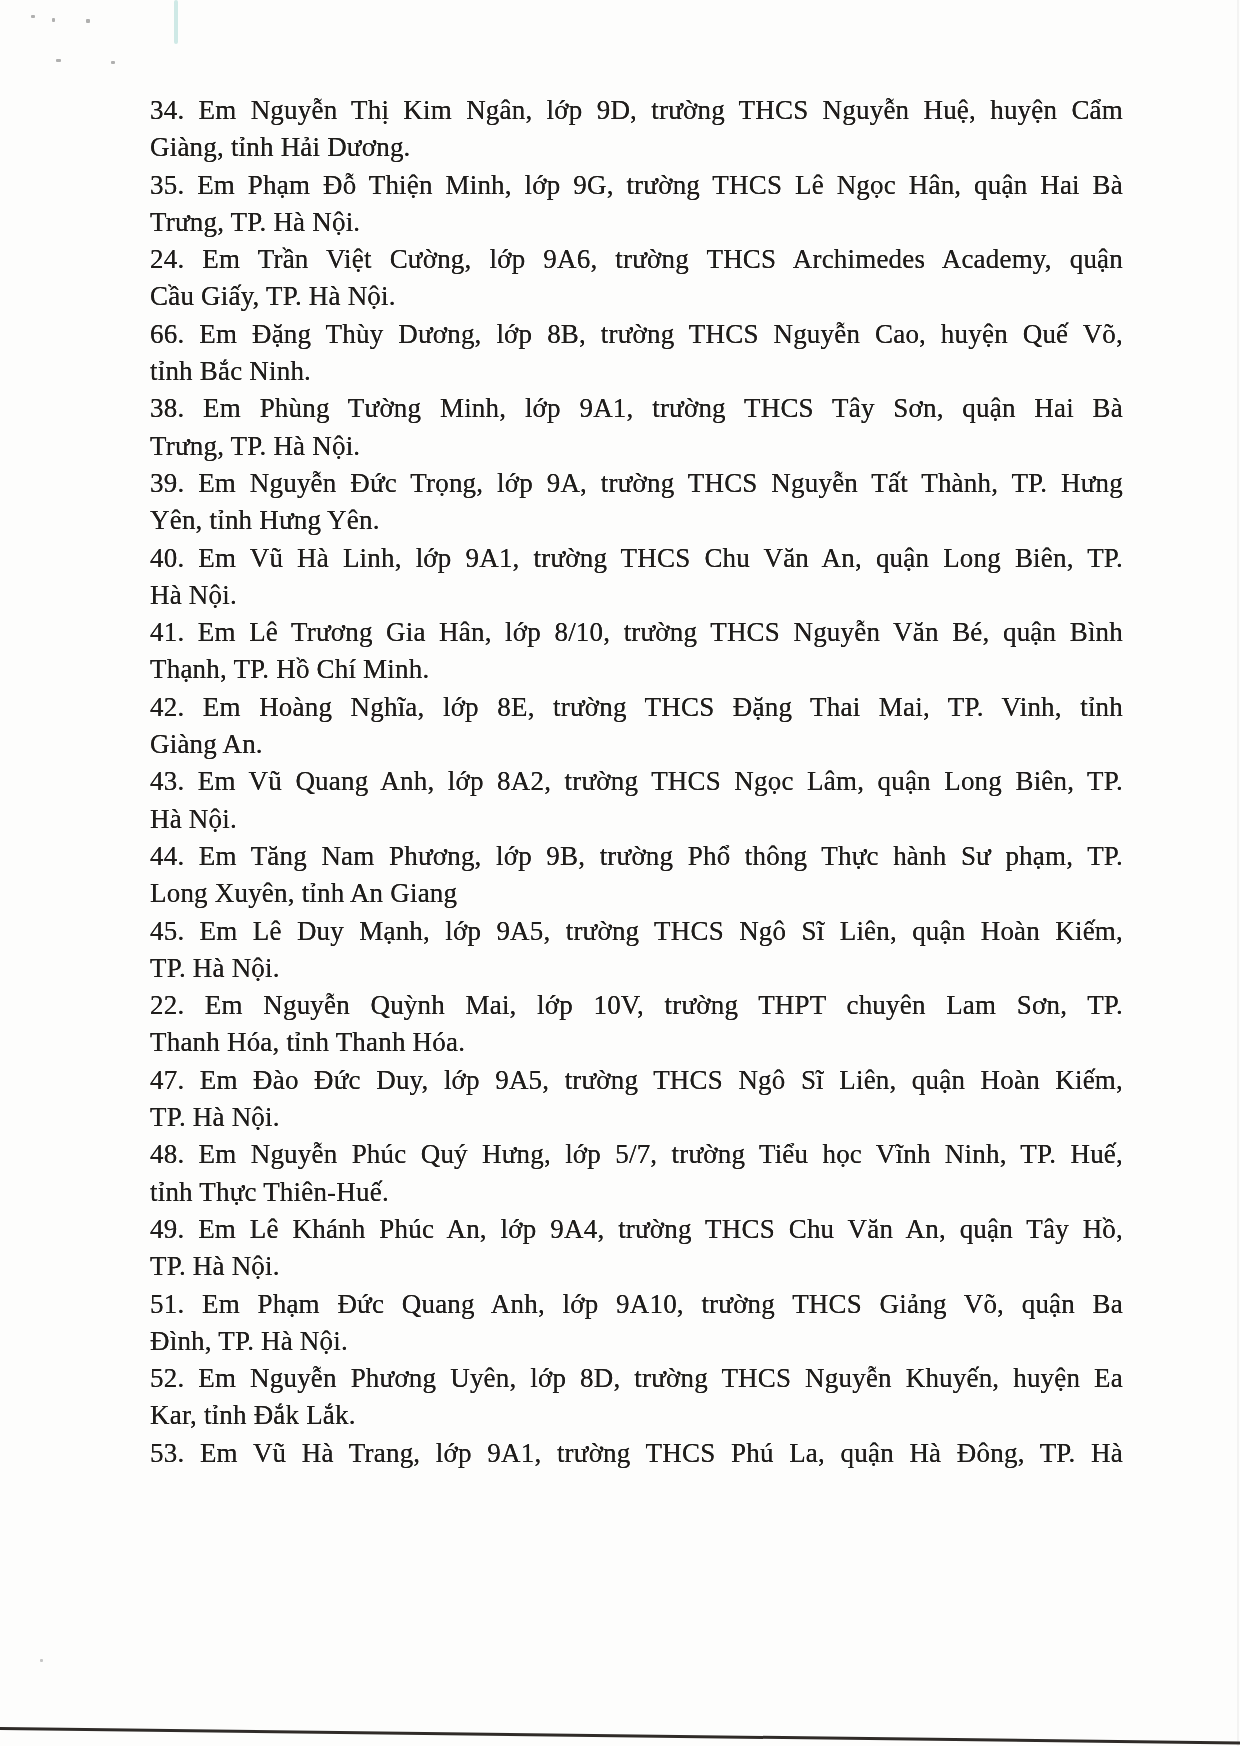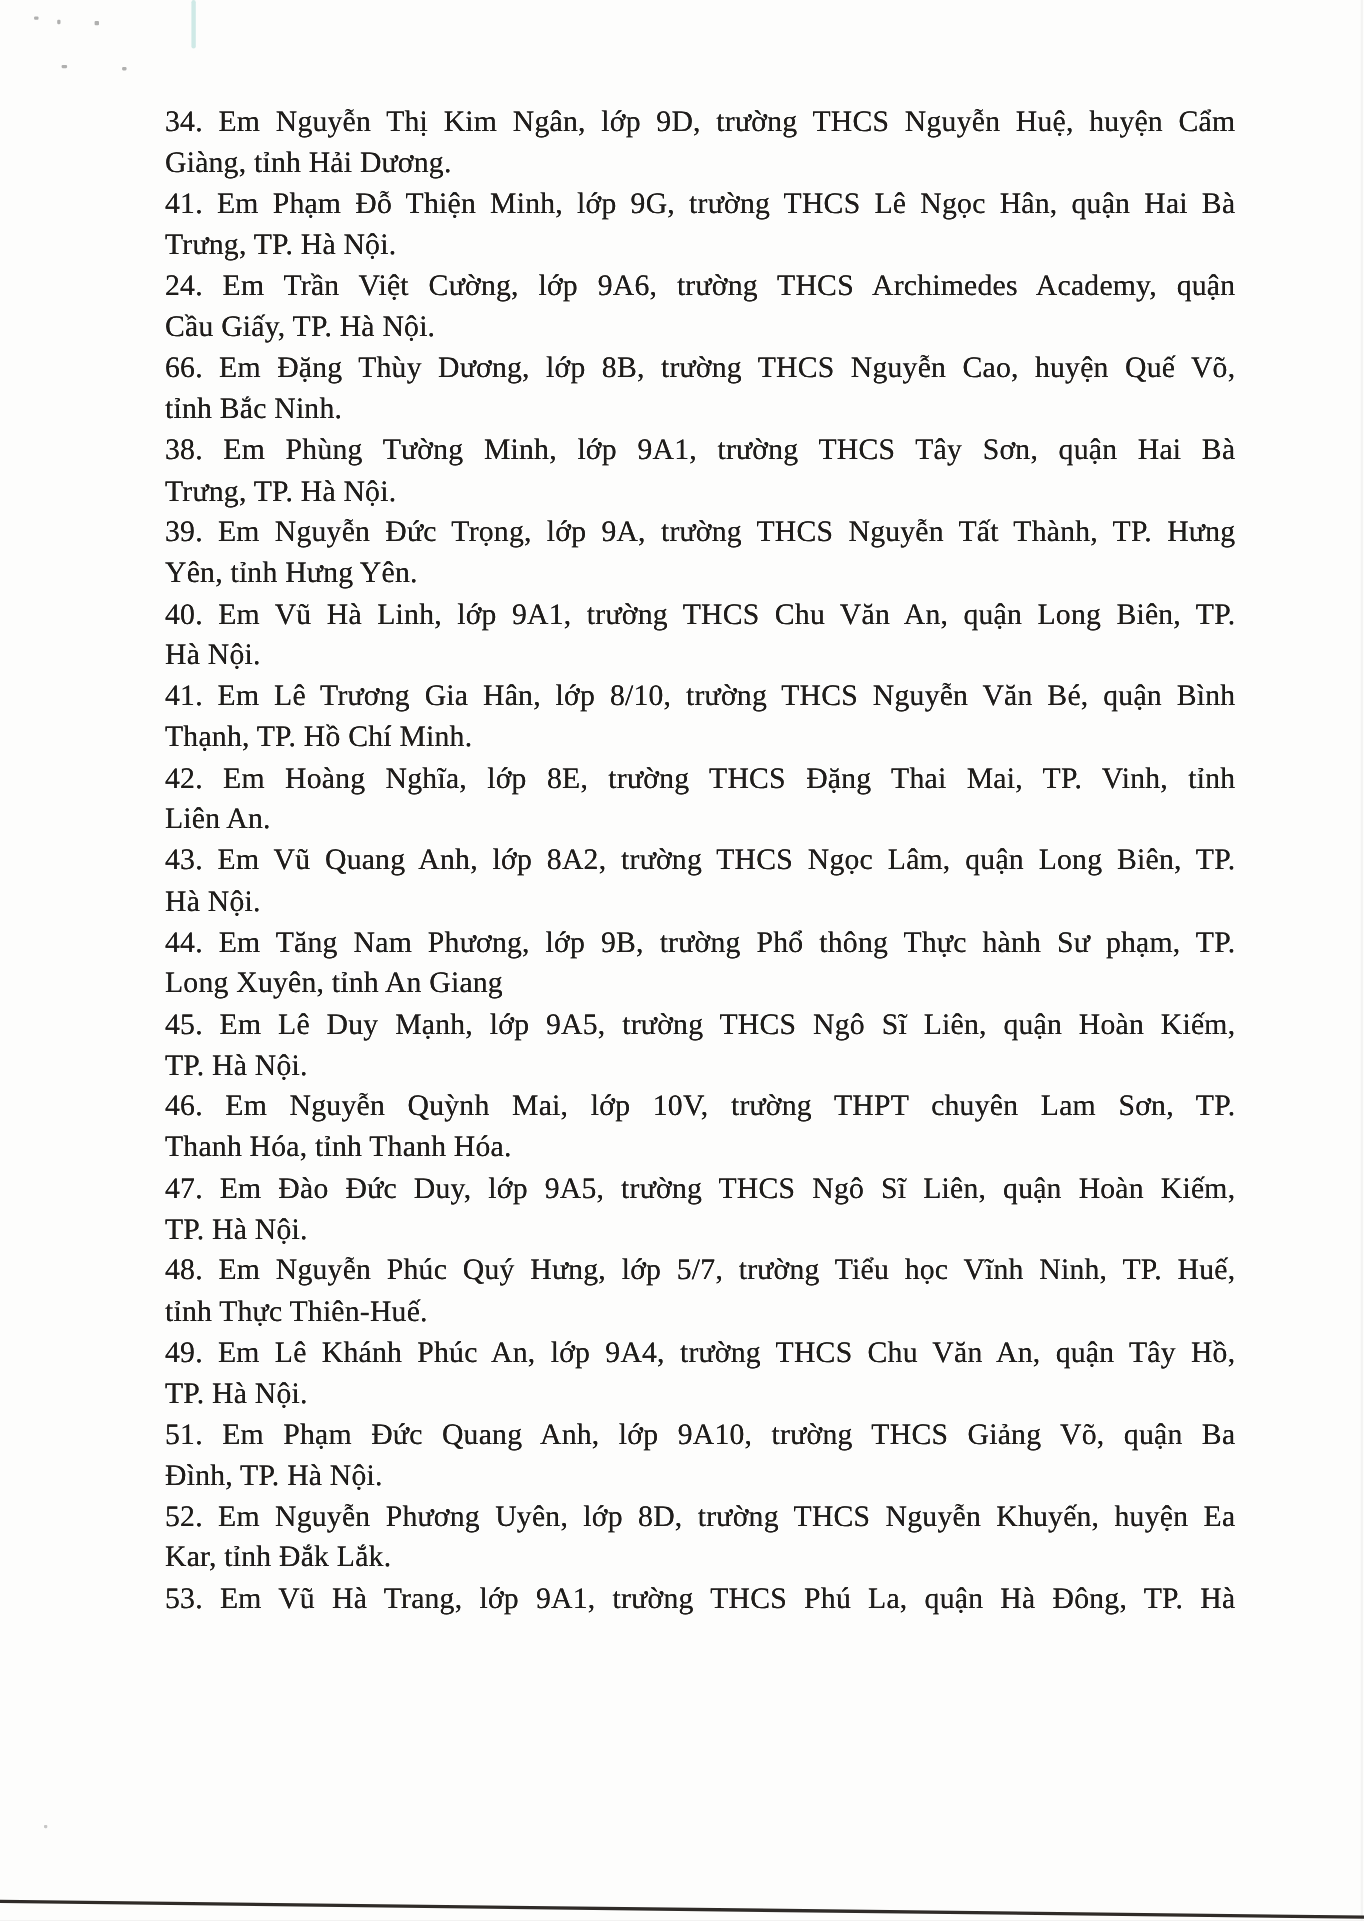--- a/index.html
+++ b/index.html
@@ -86,21 +86,21 @@
   <div class="speck" style="left:40px; top:1659px; width:3px; height:3px; opacity:.5;"></div>
   <div class="edge-right"></div>
   <div class="edge-bottom"></div>
 
   <div class="text-block">
       <div class="list-item">
         <div class="line">34. Em Nguyễn Thị Kim Ngân, lớp 9D, trường THCS Nguyễn Huệ, huyện Cẩm</div>
         <div class="line last">Giàng, tỉnh Hải Dương.</div>
       </div>
       <div class="list-item">
-        <div class="line">41. Em Phạm Đỗ Thiện Minh, lớp 9G, trường THCS Lê Ngọc Hân, quận Hai Bà</div>
+        <div class="line">35. Em Phạm Đỗ Thiện Minh, lớp 9G, trường THCS Lê Ngọc Hân, quận Hai Bà</div>
         <div class="line last">Trưng, TP. Hà Nội.</div>
       </div>
       <div class="list-item">
         <div class="line">24. Em Trần Việt Cường, lớp 9A6, trường THCS Archimedes Academy, quận</div>
         <div class="line last">Cầu Giấy, TP. Hà Nội.</div>
       </div>
       <div class="list-item">
         <div class="line">66. Em Đặng Thùy Dương, lớp 8B, trường THCS Nguyễn Cao, huyện Quế Võ,</div>
         <div class="line last">tỉnh Bắc Ninh.</div>
       </div>
@@ -115,36 +115,36 @@
       <div class="list-item">
         <div class="line">40. Em Vũ Hà Linh, lớp 9A1, trường THCS Chu Văn An, quận Long Biên, TP.</div>
         <div class="line last">Hà Nội.</div>
       </div>
       <div class="list-item">
         <div class="line">41. Em Lê Trương Gia Hân, lớp 8/10, trường THCS Nguyễn Văn Bé, quận Bình</div>
         <div class="line last">Thạnh, TP. Hồ Chí Minh.</div>
       </div>
       <div class="list-item">
         <div class="line">42. Em Hoàng Nghĩa, lớp 8E, trường THCS Đặng Thai Mai, TP. Vinh, tỉnh</div>
-        <div class="line last">Liên An.</div>
+        <div class="line last">Giàng An.</div>
       </div>
       <div class="list-item">
         <div class="line">43. Em Vũ Quang Anh, lớp 8A2, trường THCS Ngọc Lâm, quận Long Biên, TP.</div>
         <div class="line last">Hà Nội.</div>
       </div>
       <div class="list-item">
         <div class="line">44. Em Tăng Nam Phương, lớp 9B, trường Phổ thông Thực hành Sư phạm, TP.</div>
         <div class="line last">Long Xuyên, tỉnh An Giang</div>
       </div>
       <div class="list-item">
         <div class="line">45. Em Lê Duy Mạnh, lớp 9A5, trường THCS Ngô Sĩ Liên, quận Hoàn Kiếm,</div>
         <div class="line last">TP. Hà Nội.</div>
       </div>
       <div class="list-item">
-        <div class="line">46. Em Nguyễn Quỳnh Mai, lớp 10V, trường THPT chuyên Lam Sơn, TP.</div>
+        <div class="line">22. Em Nguyễn Quỳnh Mai, lớp 10V, trường THPT chuyên Lam Sơn, TP.</div>
         <div class="line last">Thanh Hóa, tỉnh Thanh Hóa.</div>
       </div>
       <div class="list-item">
         <div class="line">47. Em Đào Đức Duy, lớp 9A5, trường THCS Ngô Sĩ Liên, quận Hoàn Kiếm,</div>
         <div class="line last">TP. Hà Nội.</div>
       </div>
       <div class="list-item">
         <div class="line">48. Em Nguyễn Phúc Quý Hưng, lớp 5/7, trường Tiểu học Vĩnh Ninh, TP. Huế,</div>
         <div class="line last">tỉnh Thực Thiên-Huế.</div>
       </div>

